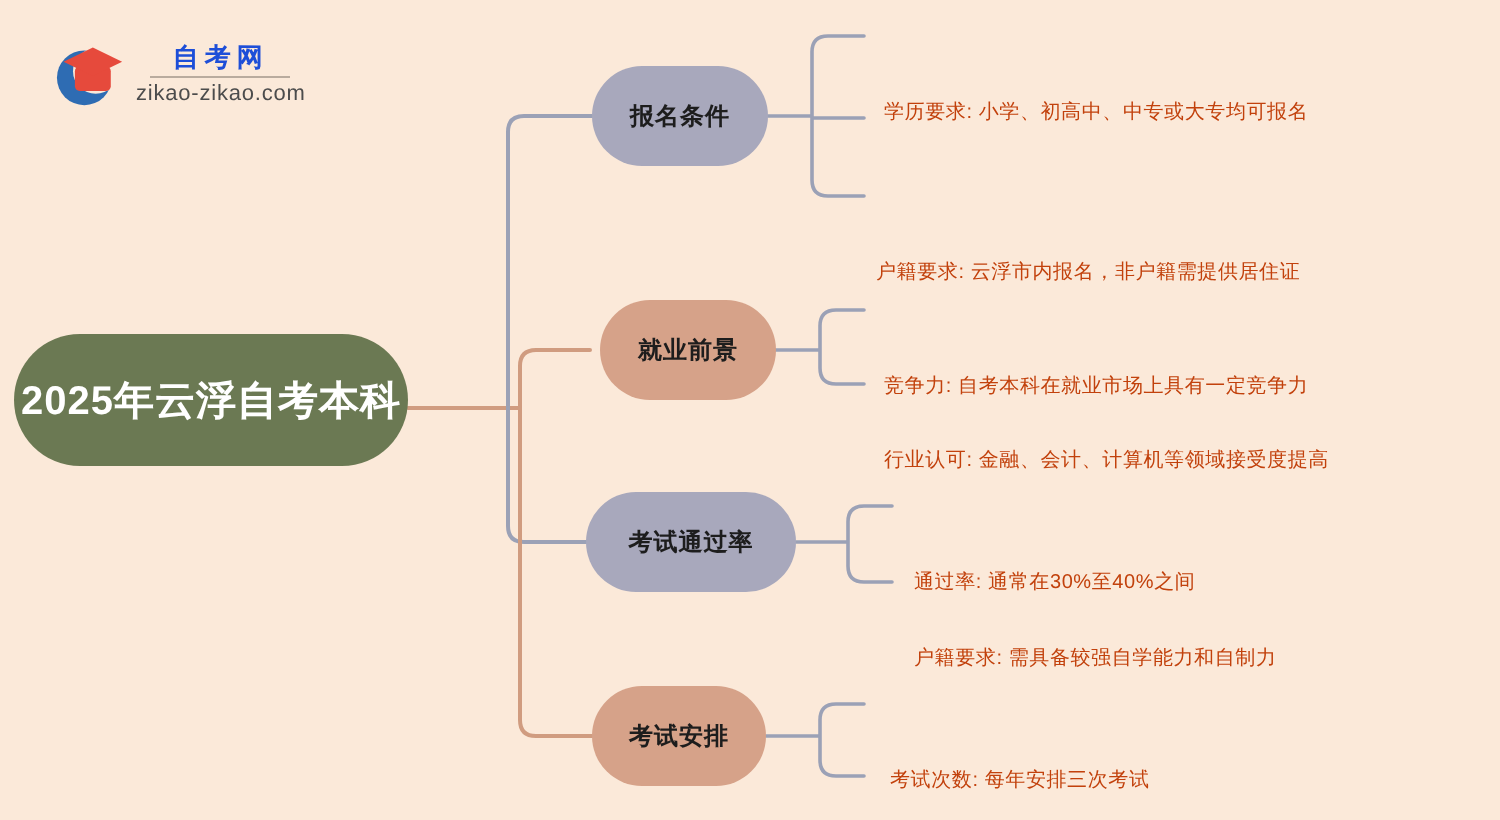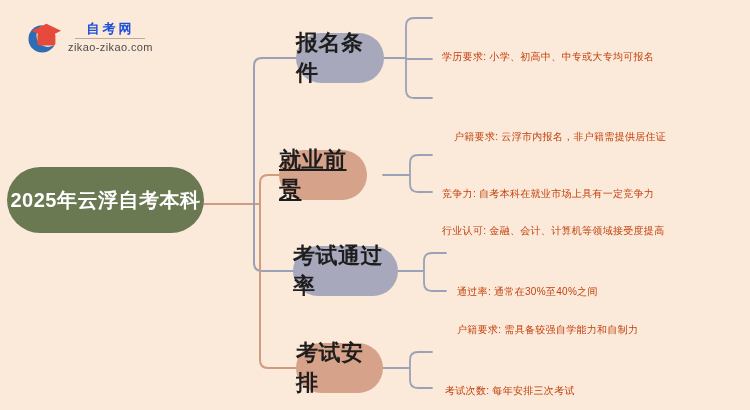--- a/index.html
+++ b/index.html
@@ -13,25 +13,25 @@
   .logo-divider{width:70px;height:1px;background:#b9ab9e;margin:2px 0 2px 0;}
   .logo-domain{font-size:11px;color:#4c4c4c;letter-spacing:0.4px;}
 
   
   .links{position:absolute;left:0;top:0;width:750px;height:410px;}
 
   
   .node{position:absolute;display:flex;align-items:center;justify-content:center;box-sizing:border-box;}
   .root-node{left:7px;top:167px;width:197px;height:66px;border-radius:33px;background:#6b7953;
              color:#ffffff;font-size:20px;font-weight:bold;letter-spacing:0.5px;}
-  .branch{height:50px;border-radius:25px;font-size:22px;font-weight:bold;color:#1d1d1d;letter-spacing:0.5px;}
+  .branch{height:50px;border-radius:25px;font-size:12px;font-weight:bold;color:#1d1d1d;letter-spacing:0.5px;}
   .branch.gray{background:#a8a8bc;}
   .branch.salmon{background:#d6a289;}
   .b1{left:296px;top:33px;width:88px;}
-  .b2{left:279px;top:150px;width:88px;text-decoration:underline;}
+  .b2{left:300px;top:150px;width:88px;}
   .b3{left:293px;top:246px;width:105px;}
   .b4{left:296px;top:343px;width:87px;}
 
   
   .leaf{position:absolute;font-size:10px;font-weight:500;color:#c2410c;line-height:20px;white-space:nowrap;letter-spacing:0.3px;margin-top:39px;}
 </style>
 </head>
 <body>
 
 <div class="canvas">
@@ -67,21 +67,21 @@
   </svg>
 
   <div class="node root-node">2025年云浮自考本科</div>
 
   <div class="node branch gray b1">报名条件</div>
   <div class="node branch salmon b2">就业前景</div>
   <div class="node branch gray b3">考试通过率</div>
   <div class="node branch salmon b4">考试安排</div>
 
   <div class="leaf" style="left:442px;top:8px;">学历要求: 小学、初高中、中专或大专均可报名</div>
-  <div class="leaf" style="left:454px;top:88px;">户籍要求: 云浮市内报名，非户籍需提供居住证</div>
+  <div class="leaf" style="left:438px;top:88px;">户籍要求: 云浮市内报名，非户籍需提供居住证</div>
 
   <div class="leaf" style="left:442px;top:145px;">竞争力: 自考本科在就业市场上具有一定竞争力</div>
   <div class="leaf" style="left:442px;top:182px;">行业认可: 金融、会计、计算机等领域接受度提高</div>
 
   <div class="leaf" style="left:457px;top:243px;">通过率: 通常在30%至40%之间</div>
   <div class="leaf" style="left:457px;top:281px;">户籍要求: 需具备较强自学能力和自制力</div>
 
   <div class="leaf" style="left:445px;top:342px;">考试次数: 每年安排三次考试</div>
 
 </div>

